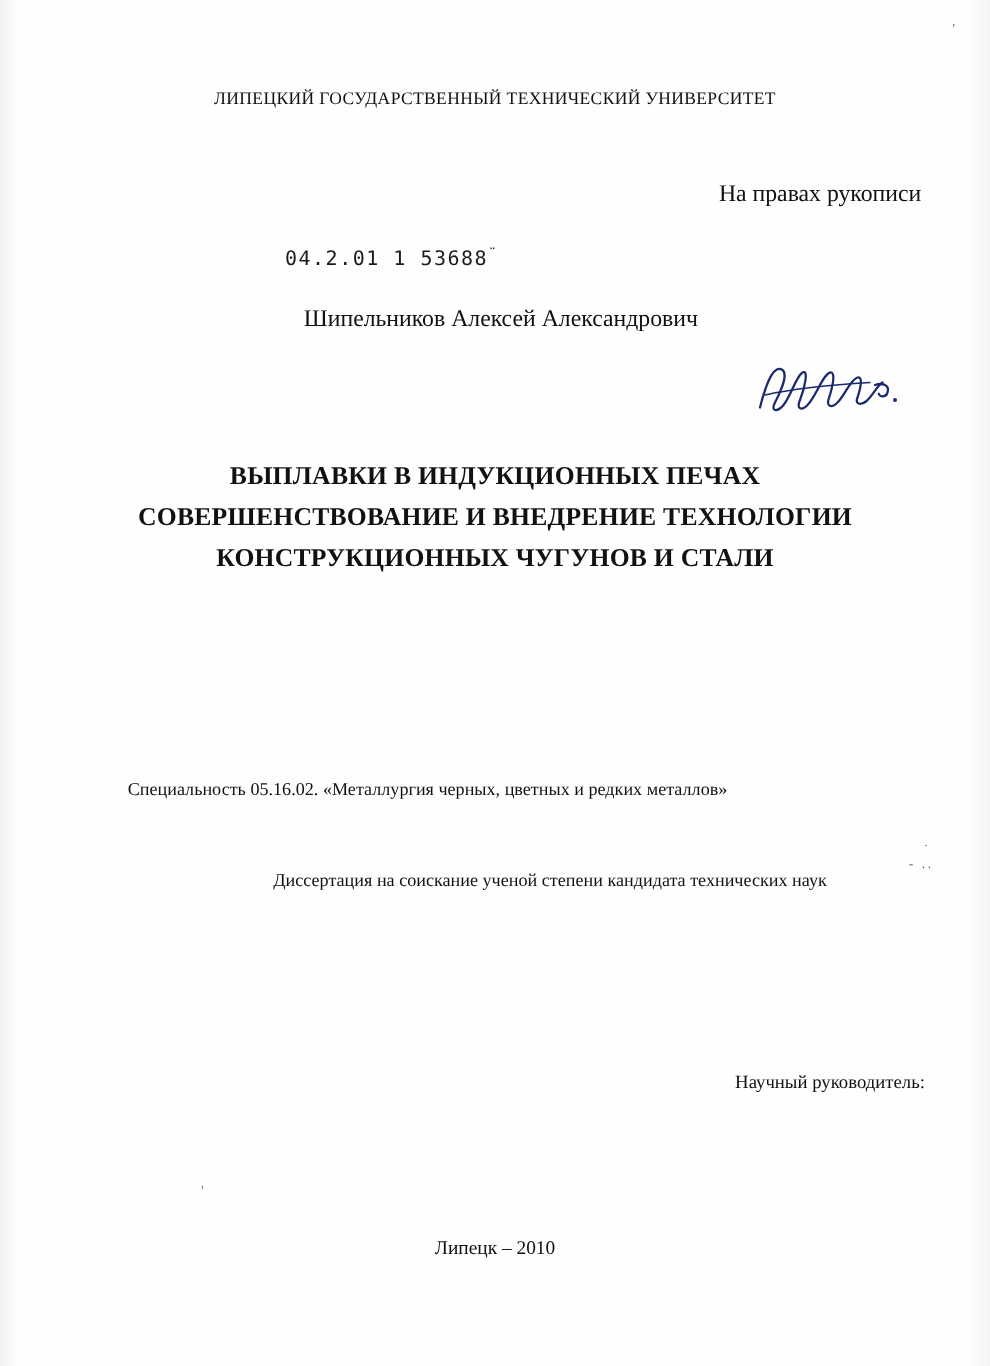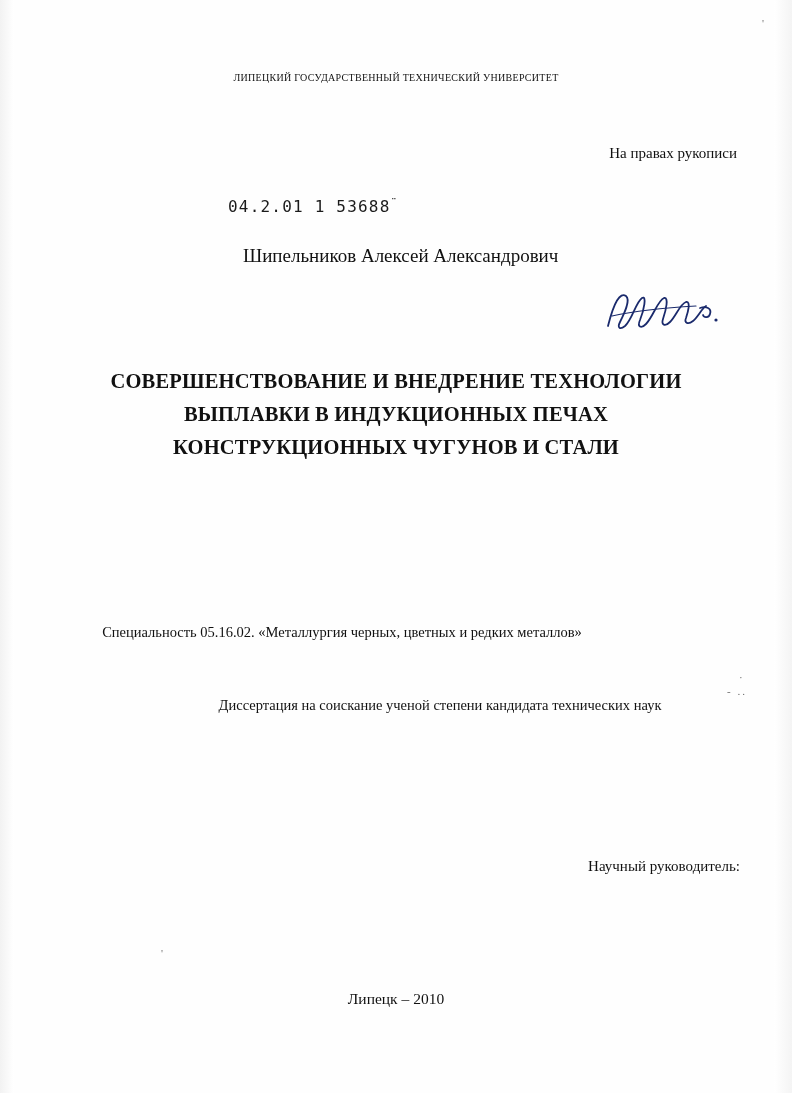--- a/index.html
+++ b/index.html
@@ -29,30 +29,30 @@
     width: 18px; height: 1093px;
     background: linear-gradient(to left, #f4f4f4, #ffffff);
   }
 
   .university {
     position: absolute;
     top: 72px;
     left: 0;
     width: 792px;
     text-align: center;
-    font-size: 10px;
+    font-size: 14px;
     letter-spacing: 0.3px;
     font-family: "Liberation Serif", serif;
   }
 
   .manuscript-note {
     position: absolute;
     top: 145px;
     right: 55px;
-    font-size: 15px;
+    font-size: 19px;
   }
 
   .stamp-code {
     position: absolute;
     top: 168px;
     left: 228px;
     font-family: "DejaVu Sans Mono", monospace;
     font-size: 16px;
     letter-spacing: 1.2px;
     color: #1b1b1b;
@@ -164,22 +164,22 @@
   <svg class="signature" viewBox="0 0 130 60">
     <g fill="none" stroke="#1a2a6c" stroke-width="1.8" stroke-linecap="round">
       <path d="M8 44 C 14 20, 20 10, 26 14 C 31 18, 24 32, 20 40 C 17 46, 20 48, 25 44 C 32 38, 36 20, 42 16 C 47 13, 44 28, 40 38 C 37 45, 41 47, 46 42 C 53 35, 58 18, 64 16 C 69 15, 66 28, 63 37 C 61 43, 65 45, 70 40 C 76 34, 80 22, 86 20 C 91 19, 88 30, 86 36 C 84 41, 88 43, 93 39 C 98 35, 102 26, 106 24"></path>
       <path d="M12 34 C 30 30, 60 26, 96 24" stroke-width="1.2"></path>
       <path d="M100 26 C 106 24, 112 26, 110 32 C 109 36, 104 36, 103 33"></path>
       <circle cx="116" cy="38" r="1.6" fill="#1a2a6c" stroke="none"></circle>
     </g>
   </svg>
 
   <div class="title-block">
+    <span class="line">ВЫПЛАВКИ В ИНДУКЦИОННЫХ ПЕЧАХ</span>
     <span class="line">СОВЕРШЕНСТВОВАНИЕ И ВНЕДРЕНИЕ ТЕХНОЛОГИИ</span>
-    <span class="line">ВЫПЛАВКИ В ИНДУКЦИОННЫХ ПЕЧАХ</span>
     <span class="line">КОНСТРУКЦИОННЫХ ЧУГУНОВ И СТАЛИ</span>
   </div>
 
   <div class="specialty">Специальность 05.16.02. «Металлургия черных, цветных и редких металлов»</div>
 
   <div class="degree">Диссертация на соискание ученой степени кандидата технических наук</div>
 
   <div class="supervisor">
     <div>Научный руководитель:</div>
   </div>

